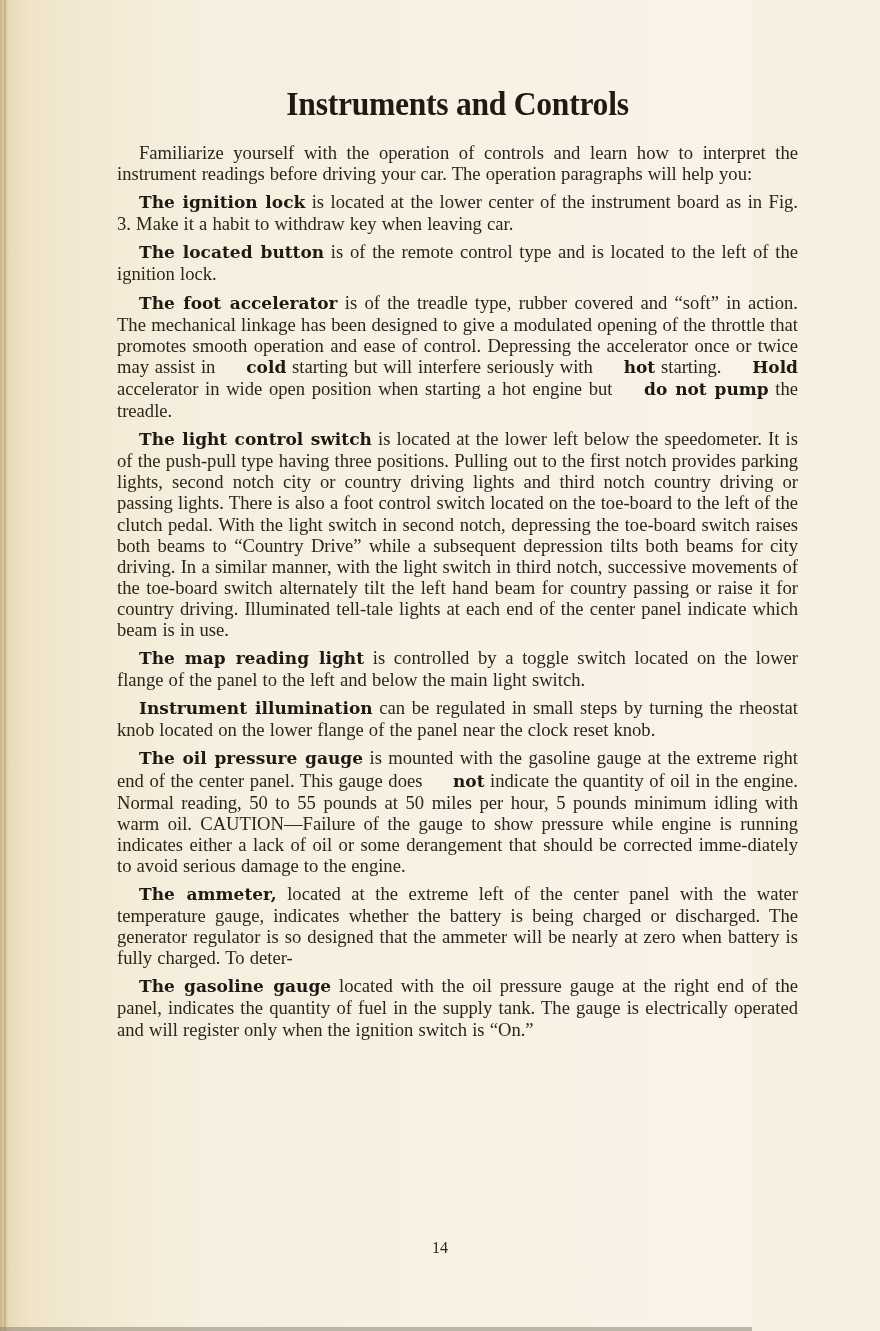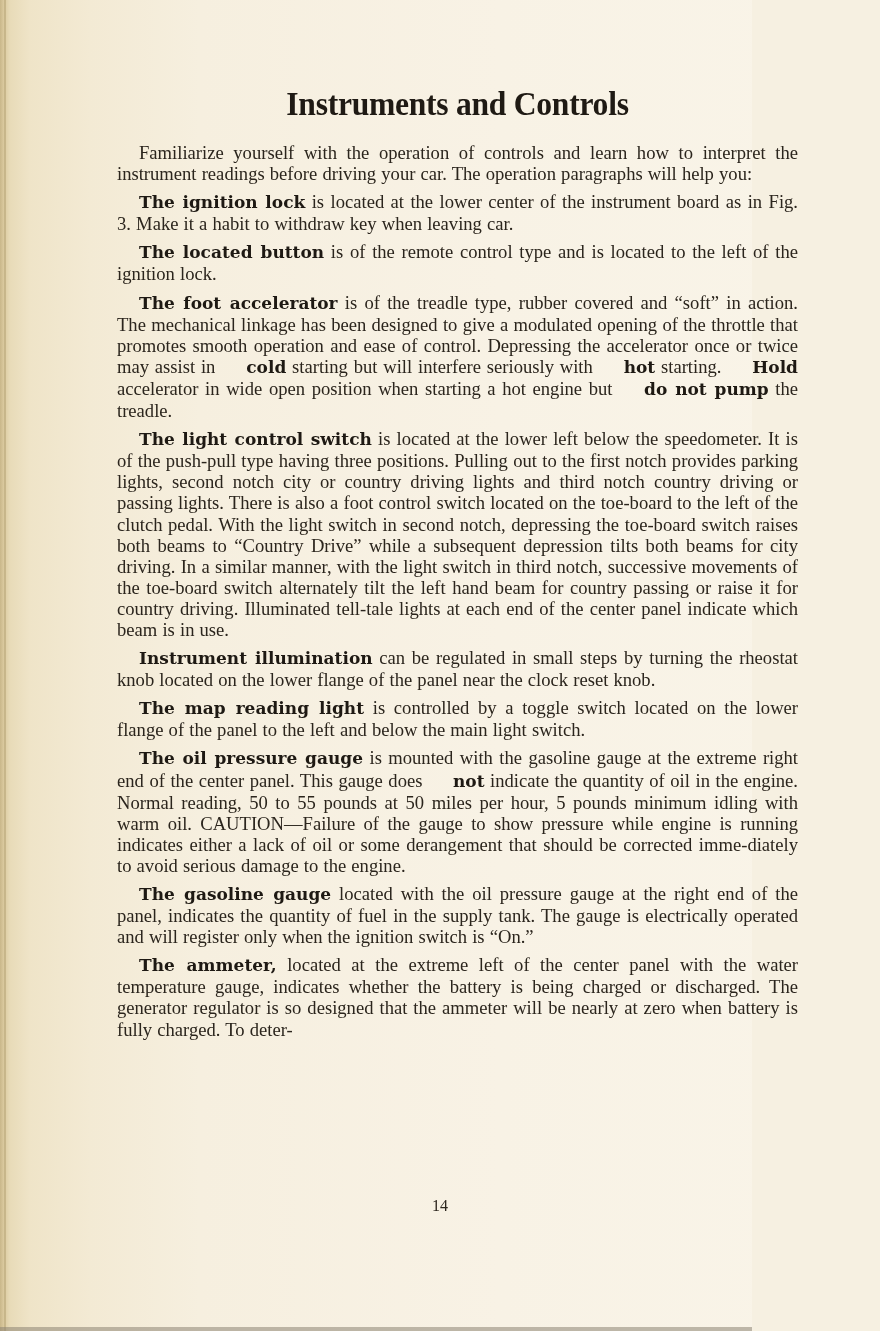--- a/index.html
+++ b/index.html
@@ -74,21 +74,21 @@
     .emph {
       font-family: "DejaVu Serif", serif;
       font-weight: bold;
       font-size: 17px;
       color: #1e1913;
       margin-left: 25px;
     }
     .page-number {
       position: absolute;
       left: 0; width: 880px;
-      top: 1197px;
+      top: 1239px;
       text-align: center;
       font-size: 16px;
       color: #2b251d;
     }
   </style>
 </head>
 <body>
 
 <div class="page">
   <div class="spine-line"></div>
@@ -110,34 +110,34 @@
 
     <p class="para">
       <span class="lead">The foot accelerator</span><span> is of the treadle type, rubber covered and “soft” in action. The mechanical linkage has been designed to give a modulated opening of the throttle that promotes smooth operation and ease of control. Depressing the accelerator once or twice may assist in </span><span class="emph">cold</span><span> starting but will interfere seriously with </span><span class="emph">hot</span><span> starting. </span><span class="emph">Hold</span><span> accelerator in wide open position when starting a hot engine but </span><span class="emph">do not pump</span><span> the treadle.</span>
     </p>
 
     <p class="para">
       <span class="lead">The light control switch</span><span> is located at the lower left below the speedometer. It is of the push-pull type having three positions. Pulling out to the first notch provides parking lights, second notch city or country driving lights and third notch country driving or passing lights. There is also a foot control switch located on the toe-board to the left of the clutch pedal. With the light switch in second notch, depressing the toe-board switch raises both beams to “Country Drive” while a subsequent depression tilts both beams for city driving. In a similar manner, with the light switch in third notch, successive movements of the toe-board switch alternately tilt the left hand beam for country passing or raise it for country driving. Illuminated tell-tale lights at each end of the center panel indicate which beam is in use.</span>
     </p>
 
     <p class="para">
-      <span class="lead">Instrument illumination</span><span> can be regulated in small steps by turning the rheostat knob located on the lower flange of the panel near the clock reset knob.</span>
+      <span class="lead">The map reading light</span><span> is controlled by a toggle switch located on the lower flange of the panel to the left and below the main light switch.</span>
     </p>
 
     <p class="para">
-      <span class="lead">The map reading light</span><span> is controlled by a toggle switch located on the lower flange of the panel to the left and below the main light switch.</span>
+      <span class="lead">Instrument illumination</span><span> can be regulated in small steps by turning the rheostat knob located on the lower flange of the panel near the clock reset knob.</span>
     </p>
 
     <p class="para">
       <span class="lead">The oil pressure gauge</span><span> is mounted with the gasoline gauge at the extreme right end of the center panel. This gauge does </span><span class="emph">not</span><span> indicate the quantity of oil in the engine. Normal reading, 50 to 55 pounds at 50 miles per hour, 5 pounds minimum idling with warm oil. CAUTION—Failure of the gauge to show pressure while engine is running indicates either a lack of oil or some derangement that should be corrected imme-diately to avoid serious damage to the engine.</span>
     </p>
 
     <p class="para">
-      <span class="lead">The gasoline gauge</span><span> located with the oil pressure gauge at the right end of the panel, indicates the quantity of fuel in the supply tank. The gauge is electrically operated and will register only when the ignition switch is “On.”</span>
+      <span class="lead">The ammeter,</span><span> located at the extreme left of the center panel with the water temperature gauge, indicates whether the battery is being charged or discharged. The generator regulator is so designed that the ammeter will be nearly at zero when battery is fully charged. To deter-</span>
     </p>
 
     <p class="para">
-      <span class="lead">The ammeter,</span><span> located at the extreme left of the center panel with the water temperature gauge, indicates whether the battery is being charged or discharged. The generator regulator is so designed that the ammeter will be nearly at zero when battery is fully charged. To deter-</span>
+      <span class="lead">The gasoline gauge</span><span> located with the oil pressure gauge at the right end of the panel, indicates the quantity of fuel in the supply tank. The gauge is electrically operated and will register only when the ignition switch is “On.”</span>
     </p>
   </div>
 
   <div class="page-number">14</div>
 </div>
 
 </body></html>

